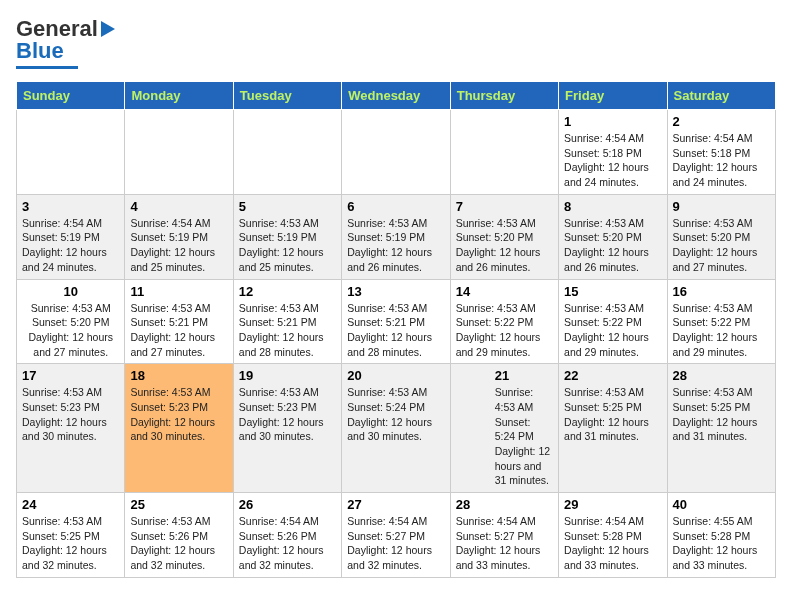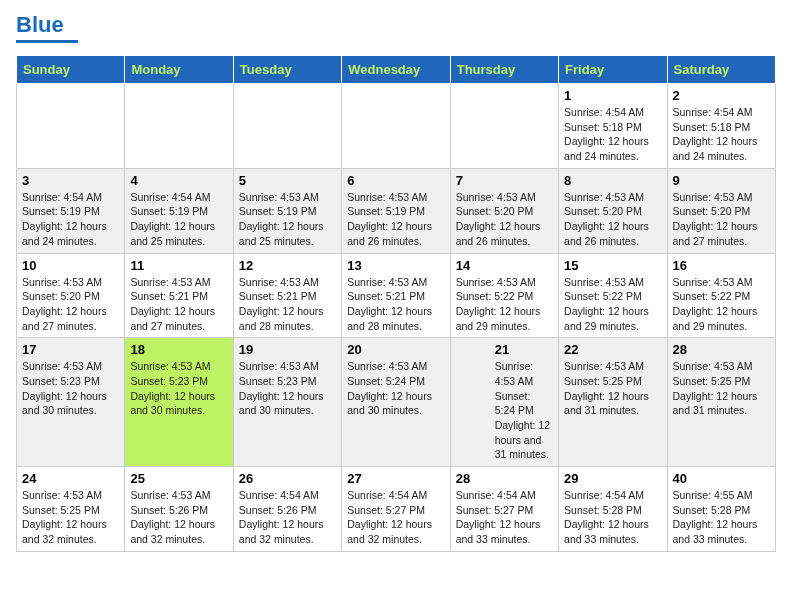--- a/index.html
+++ b/index.html
@@ -74,20 +74,24 @@
     }
     tr:nth-child(even) td.empty {
       background: #f5f5f5;
     }
   </style>
 </head>
 <body>
 
 <div class="header-area">
   <div class="logo">
+    <div style="display:flex;align-items:center;">
+      <span style="font-size:22px;font-weight:bold;color:#333;">General</span>
+      <span style="display:inline-block;width:0;height:0;border-top:8px solid transparent;border-bottom:8px solid transparent;border-left:14px solid #1a6bba;margin-left:3px;margin-right:1px;"></span>
+    </div>
     <div style="display:flex;align-items:center;margin-top:-4px;">
       <span style="font-size:22px;font-weight:bold;color:#1a6bba;">Blue</span>
     </div>
     <div style="width:62px;height:3px;background:#1a6bba;margin-top:2px;"></div>
   </div>
   <div class="title-area">
     <div class="month-title"></div>
     <div class="location-title"></div>
   </div>
 </div>
@@ -144,21 +148,21 @@
         <td style="background: rgb(240, 240, 240);">
           <span class="day-num">8</span>
           <div class="day-info">Sunrise: 4:53 AM<br>Sunset: 5:20 PM<br>Daylight: 12 hours and 26 minutes.</div>
         </td>
         <td style="background: rgb(240, 240, 240);">
           <span class="day-num">9</span>
           <div class="day-info">Sunrise: 4:53 AM<br>Sunset: 5:20 PM<br>Daylight: 12 hours and 27 minutes.</div>
         </td>
       </tr>
       <tr>
-        <td style="background: rgb(255, 255, 255);">
+        <td style="background: rgb(255, 255, 255); text-align: center;">
           <span class="day-num">10</span>
           <div class="day-info">Sunrise: 4:53 AM<br>Sunset: 5:20 PM<br>Daylight: 12 hours and 27 minutes.</div>
         </td>
         <td style="background: rgb(255, 255, 255);">
           <span class="day-num">11</span>
           <div class="day-info">Sunrise: 4:53 AM<br>Sunset: 5:21 PM<br>Daylight: 12 hours and 27 minutes.</div>
         </td>
         <td style="background: rgb(255, 255, 255);">
           <span class="day-num">12</span>
           <div class="day-info">Sunrise: 4:53 AM<br>Sunset: 5:21 PM<br>Daylight: 12 hours and 28 minutes.</div>
@@ -178,21 +182,21 @@
         <td style="background: rgb(255, 255, 255);">
           <span class="day-num">16</span>
           <div class="day-info">Sunrise: 4:53 AM<br>Sunset: 5:22 PM<br>Daylight: 12 hours and 29 minutes.</div>
         </td>
       </tr>
       <tr>
         <td style="background: rgb(240, 240, 240);">
           <span class="day-num">17</span>
           <div class="day-info">Sunrise: 4:53 AM<br>Sunset: 5:23 PM<br>Daylight: 12 hours and 30 minutes.</div>
         </td>
-        <td style="background: #bef264;">
+        <td style="background: #fdba74;">
           <span class="day-num">18</span>
           <div class="day-info">Sunrise: 4:53 AM<br>Sunset: 5:23 PM<br>Daylight: 12 hours and 30 minutes.</div>
         </td>
         <td style="background: rgb(240, 240, 240);">
           <span class="day-num">19</span>
           <div class="day-info">Sunrise: 4:53 AM<br>Sunset: 5:23 PM<br>Daylight: 12 hours and 30 minutes.</div>
         </td>
         <td style="background: rgb(240, 240, 240);">
           <span class="day-num">20</span>
           <div class="day-info">Sunrise: 4:53 AM<br>Sunset: 5:24 PM<br>Daylight: 12 hours and 30 minutes.</div>

